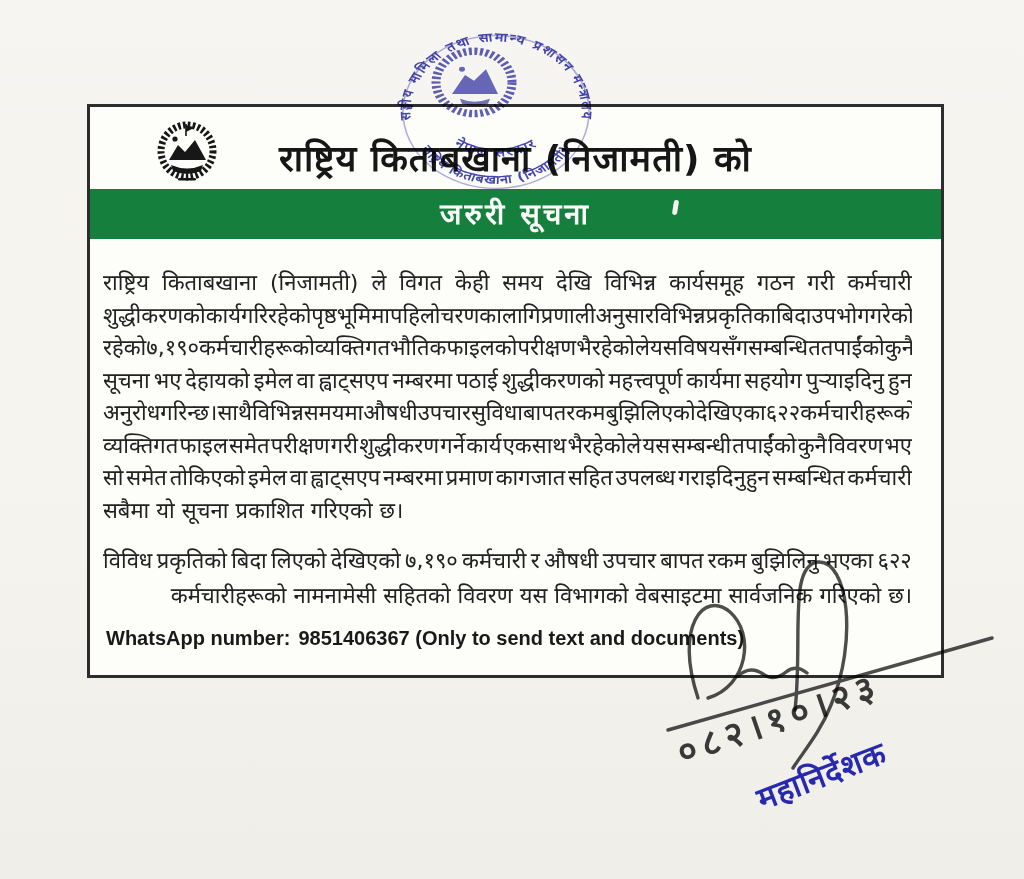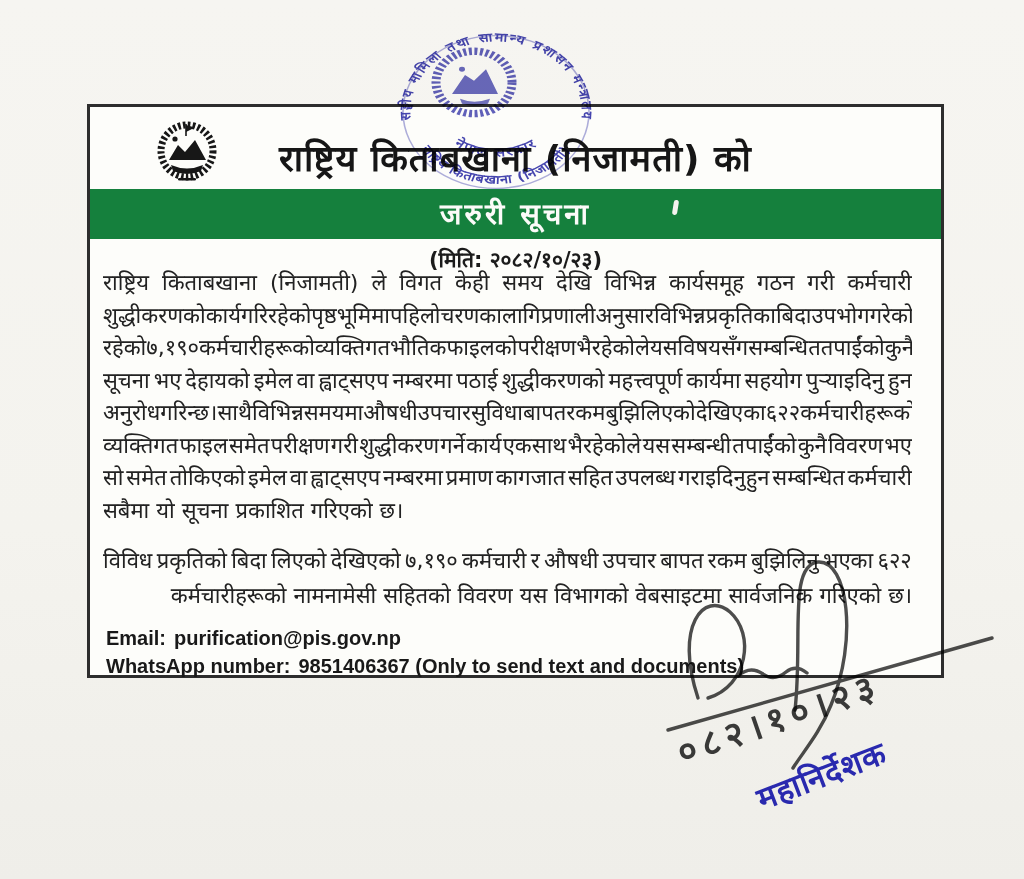--- a/index.html
+++ b/index.html
@@ -88,21 +88,20 @@
       <rect x="31" y="59" width="18" height="2.6" rx="1.3" fill="#171717"></rect>
     </svg>
 
     <div class="title">राष्ट्रिय किताबखाना (निजामती) को</div>
 
     <div class="banner">
       <span>जरुरी सूचना</span>
       <span class="artifact"></span>
     </div>
 
-    <div class="dateline">(मिति: २०८२/१०/२३)</div>
 
     <div class="para para1">
       <div class="jline">
           <span>राष्ट्रिय</span>
           <span>किताबखाना</span>
           <span>(निजामती)</span>
           <span>ले</span>
           <span>विगत</span>
           <span>केही</span>
           <span>समय</span>
@@ -228,23 +227,20 @@
           <span>बापत</span>
           <span>रकम</span>
           <span>बुझिलिनु</span>
           <span>भएका</span>
           <span>६२२</span>
         </div>
       <div class="lline">कर्मचारीहरूको नामनामेसी सहितको विवरण यस विभागको वेबसाइटमा सार्वजनिक गरिएको छ।</div>
     </div>
 
     <div class="contact">
-      <div class="cline">
-        <span class="lbl">Email:</span><span>purification@pis.gov.np</span>
-      </div>
       <div class="cline">
         <span class="lbl">WhatsApp number:</span><span>9851406367 (Only to send text and documents)</span>
       </div>
     </div>
   </div>
 
   <svg class="stamp" viewBox="-140 -140 280 280" preserveAspectRatio="none" aria-hidden="true">
     <defs>
       <path id="arcTop" d="M -76,40 A 86,86 0 1 1 76,40" fill="none"></path>
       <path id="arcBottom" d="M -78,40 A 88,88 0 0 0 78,40" fill="none"></path>

